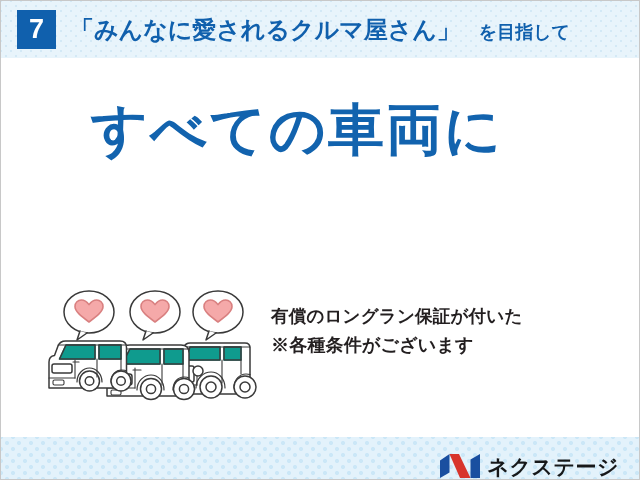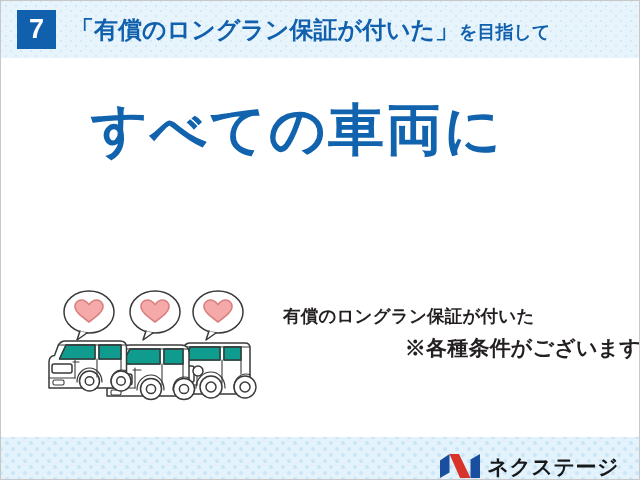--- a/index.html
+++ b/index.html
@@ -59,20 +59,21 @@
   }
   #header-title .quoted {
     font-size: 24px;
     font-weight: bold;
     letter-spacing: 0px;
   }
   #header-title .tail {
     font-size: 18px;
     font-weight: bold;
     letter-spacing: 0px;
+    margin-left: 18px;
   }
 
   
   #main {
     position: absolute;
     left: 0;
     top: 57px;
     width: 640px;
     height: 363px;
     background: #ffffff;
@@ -114,37 +115,36 @@
     position: relative;
     width: 218px;
     height: 118px;
     margin-left: 44px;
     flex: 0 0 auto;
   }
   #cars svg { display: block; }
 
   
   #body-copy {
-    margin-left: 20px;
+    margin-left: 8px;
     margin-top: 17px;
     color: #231f20;
     flex: 1 1 auto;
   }
   #body-copy .bc-line {
     display: block;
     font-size: 17.5px;
     font-weight: bold;
     line-height: 1.58;
     white-space: nowrap;
     letter-spacing: 0.2px;
   }
   #body-copy .bc-line.note {
-    font-size: 21px;
+    font-size: 18px;
     line-height: 1.6;
-    text-align: right;
   }
 
   
   #footer {
     position: absolute;
     left: 0;
     top: 436px;
     width: 640px;
     height: 58px;
     background-color: #e3f2fb;
@@ -173,21 +173,21 @@
   }
 </style>
 </head>
 <body>
 
 <div id="page">
 
   <div id="header">
     <div id="badge">7</div>
     <div id="header-title">
-      <span class="quoted">「有償のロングラン保証が付いた」</span>
+      <span class="quoted">「みんなに愛されるクルマ屋さん」</span>
       <span class="tail">を目指して</span>
     </div>
   </div>
 
   <div id="main">
 
     <div id="headline">
       <span class="hl-line first">すべての車両に</span>
     </div>
 

